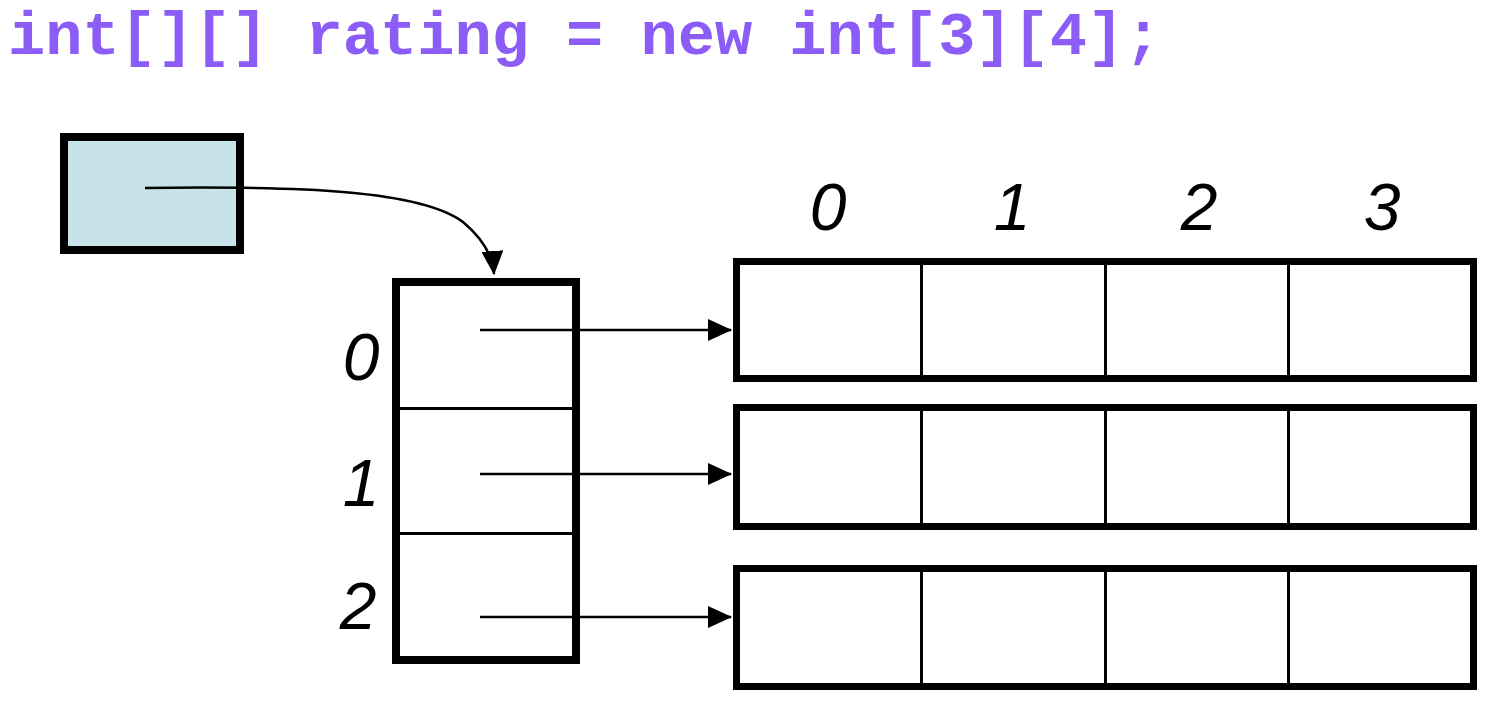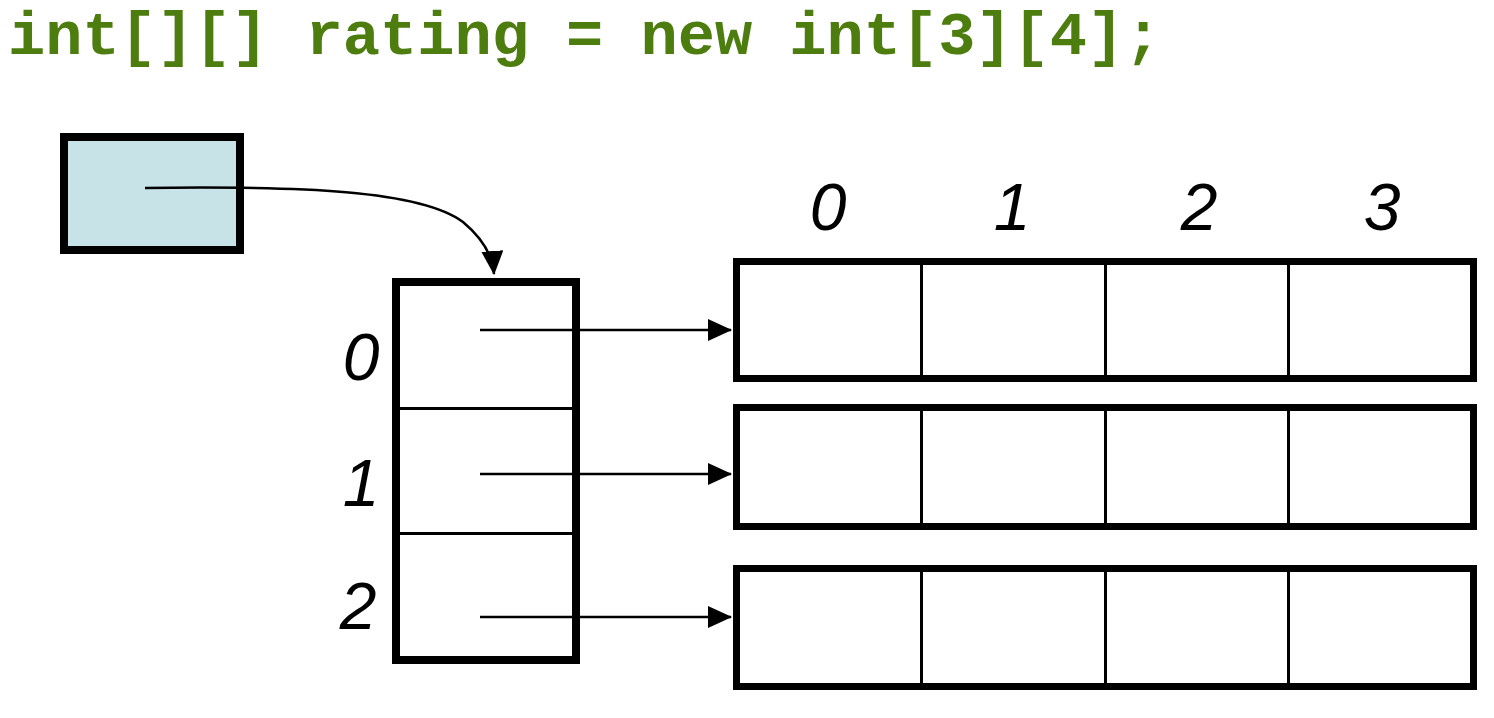--- a/index.html
+++ b/index.html
@@ -1,21 +1,21 @@
 <!DOCTYPE html>
 <html><head>
 <meta charset="utf-8">
 <style>
   html,body{margin:0;padding:0;background:#fff;}
   .stage{
     position:relative;width:1494px;height:718px;background:#ffffff;
     font-family:"Liberation Sans",sans-serif;overflow:hidden;color:#000;
   }
   .code{
-    position:absolute;left:8px;top:2px;white-space:pre;color:#4d7c0f;
+    position:absolute;left:8px;top:2px;white-space:pre;color:#8b5cf6;
     font-family:"Liberation Mono","DejaVu Sans Mono",monospace;
     font-weight:bold;font-size:62px;line-height:1.15;
   }
   .refbox{
     position:absolute;left:60px;top:133px;width:184px;height:121px;
     box-sizing:border-box;border:8px solid #000;background:#c7e3e8;
   }
   .outer{
     position:absolute;left:392px;top:278px;width:188px;height:386px;
     box-sizing:border-box;border:8px solid #000;background:#fff;

